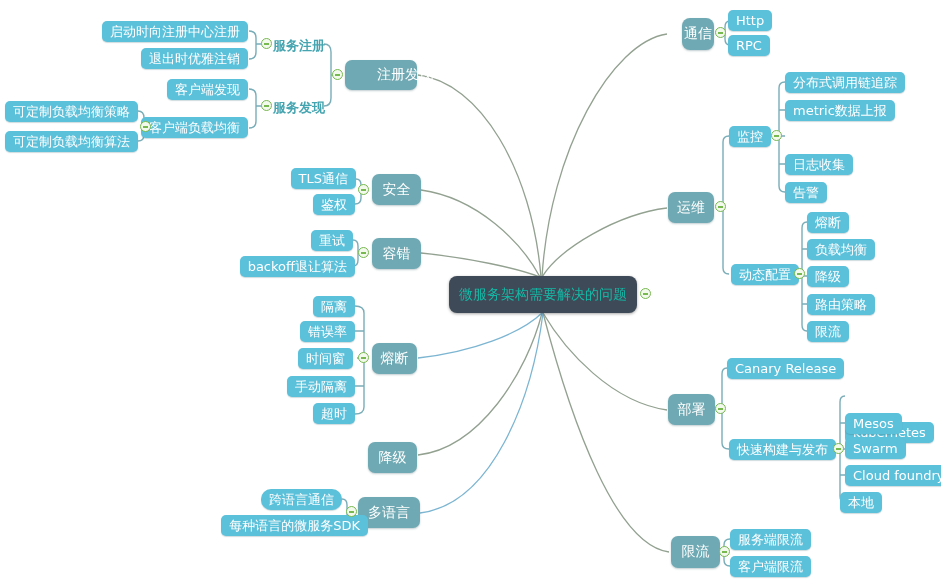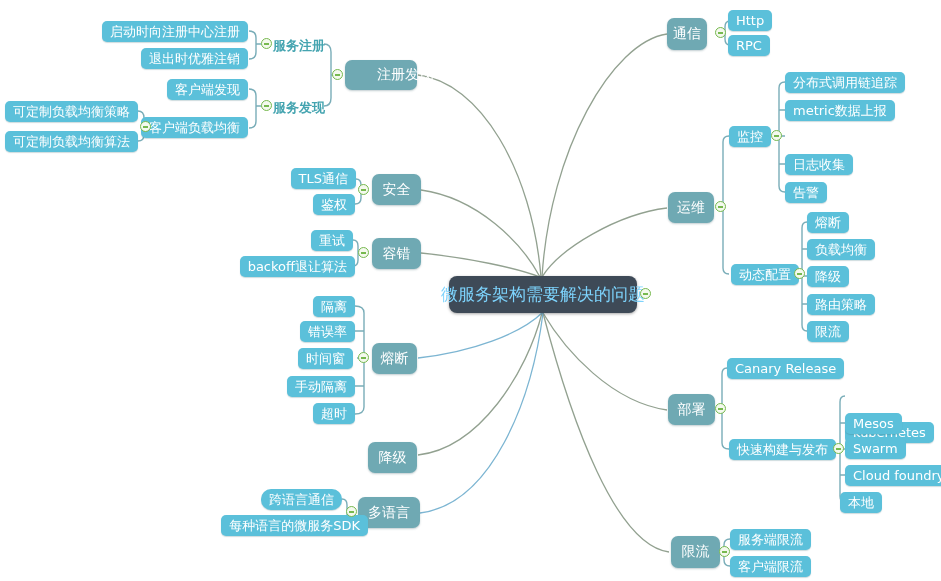--- a/index.html
+++ b/index.html
@@ -13,21 +13,21 @@
     background:#5bc0da; border-radius:5px; font-size:13px;
     padding:2px 8px; height:21px; line-height:17px;
     box-shadow:0 1px 1px rgba(60,110,125,.25);
   }
   .branch {
     background:#6fa9b3; border-radius:7px; font-size:14px;
     display:flex; align-items:center; justify-content:center;
     box-shadow:0 1px 2px rgba(50,90,100,.3);
   }
   .root-node {
-    background:#3e4a57; border-radius:8px; font-size:17px; color:#7dd3fc;
+    background:#3e4a57; border-radius:8px; font-size:14px; color:#14b8a6;
     display:flex; align-items:center; justify-content:center;
     box-shadow:0 1px 3px rgba(0,0,0,.35);
   }
   .tlabel {
     color:#44a4b0; font-size:13px; background:none; font-weight:bold;
   }
   .minus {
     position:absolute; width:9px; height:9px; border:1px solid #77b94f;
     border-radius:50%; background:#f4f9ee; box-sizing:content-box;
   }
@@ -103,21 +103,21 @@
   <div class="node leaf" style="right:588px; top:348px;">时间窗</div>
   <div class="node leaf" style="right:586px; top:376px;">手动隔离</div>
   <div class="node leaf" style="right:586px; top:403px;">超时</div>
 
   <div class="node branch" style="left:368px; top:442px; width:49px; height:31px;">降级</div>
 
   <div class="node branch" style="left:358px; top:497px; width:62px; height:31px;">多语言</div>
   <div class="node leaf" style="right:599px; top:489px;border-radius:10px;">跨语言通信</div>
   <div class="node leaf" style="right:573px; top:515px;">每种语言的微服务SDK</div>
 
-  <div class="node branch" style="left:667px; top:18px; width:40px; height:32px;">通信</div>
+  <div class="node branch" style="left:682px; top:18px; width:32px; height:32px;border-radius:8px;">通信</div>
   <div class="node leaf" style="left:728px; top:10px;">Http</div>
   <div class="node leaf" style="left:728px; top:35px;">RPC</div>
 
   <div class="node branch" style="left:668px; top:192px; width:46px; height:31px;">运维</div>
   <div class="node leaf" style="left:729px; top:126px;">监控</div>
   <div class="node leaf" style="left:785px; top:72px;">分布式调用链追踪</div>
   <div class="node leaf" style="left:785px; top:100px;">metric数据上报</div>
   <div class="node leaf" style="left:785px; top:154px;">日志收集</div>
   <div class="node leaf" style="left:785px; top:182px;">告警</div>
   <div class="node leaf" style="left:731px; top:264px;">动态配置</div>

